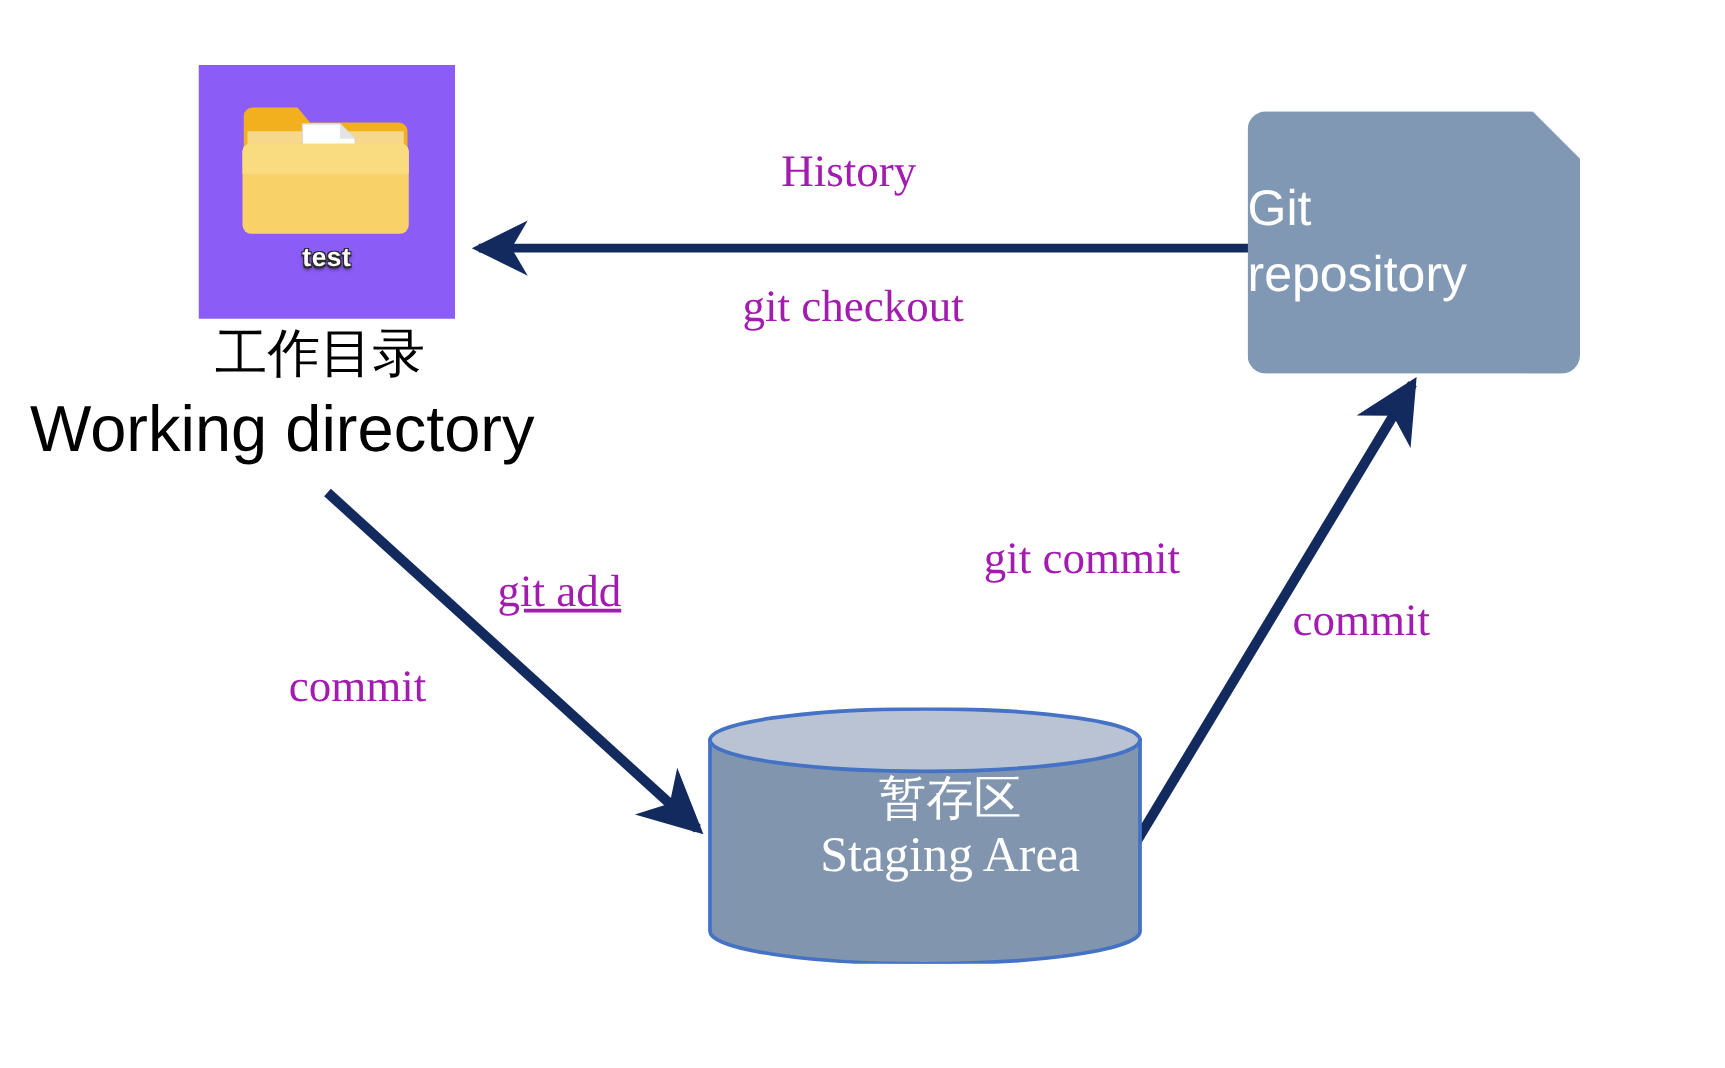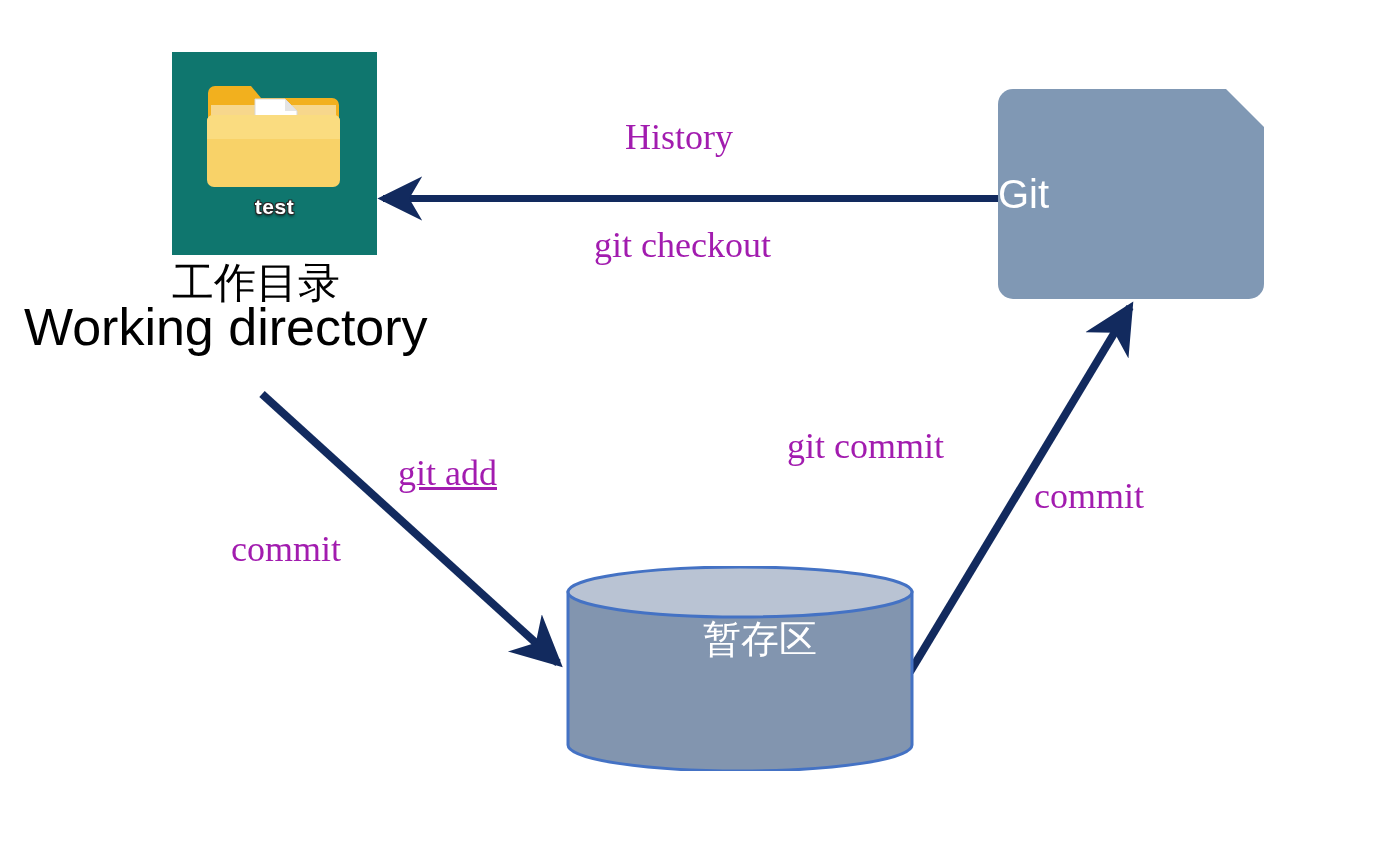--- a/index.html
+++ b/index.html
@@ -15,25 +15,25 @@
     position: relative;
     width: 1380px;
     height: 854px;
     background: #ffffff;
     overflow: hidden;
   }
 
   
   #folder-icon-block {
     position: absolute;
-    left: 172px;
+    left: 159px;
     top: 52px;
     width: 205px;
     height: 203px;
-    background: #0f766e;
+    background: #8b5cf6;
   }
   #folder-glyph {
     position: absolute;
     left: 33px;
     top: 27px;
     width: 137px;
     height: 110px;
   }
   #icon-label {
     position: absolute;
@@ -60,21 +60,21 @@
     font-family: Liberation Sans, sans-serif;
   }
   #caption-cn {
     left: 172px;
     top: 262px;
     font-size: 42px;
     line-height: 1;
   }
   #caption-en {
     left: 24px;
-    top: 301px;
+    top: 318px;
     font-size: 52px;
     line-height: 1;
   }
 
   
   .arrow-label {
     position: absolute;
     white-space: nowrap;
     color: #a21caf;
     font-family: "Liberation Serif", "DejaVu Serif", serif;
@@ -189,25 +189,27 @@
 
   <div class="arrow-label" id="label-history">History</div>
   <div class="arrow-label" id="label-checkout">git checkout</div>
   <div class="arrow-label" id="label-git-add">git add</div>
   <div class="arrow-label" id="label-commit-l">commit</div>
   <div class="arrow-label" id="label-git-commit">git commit</div>
   <div class="arrow-label" id="label-commit-r">commit</div>
 
   <div id="git-repo">
     <div class="repo-line">Git</div>
+    <div class="repo-line">repository</div>
   </div>
 
   <svg id="staging-cyl" viewBox="0 0 348 205" xmlns="http://www.w3.org/2000/svg">
 
     <path d="M2,26 V179 a172,26 0 0 0 344,0 V26 Z" fill="#8295af" stroke="#4472c4" stroke-width="3"></path>
 
     <ellipse cx="174" cy="26" rx="172" ry="25" fill="#b9c3d3" stroke="#4472c4" stroke-width="3"></ellipse>
   </svg>
   <div id="staging-text">
     <div class="cyl-line cn">暂存区</div>
+    <div class="cyl-line en">Staging Area</div>
   </div>
 
 </div>
 
 </body></html>

